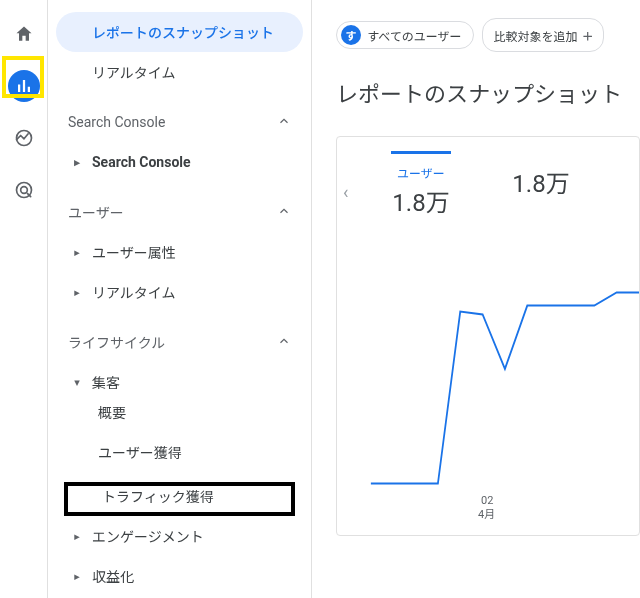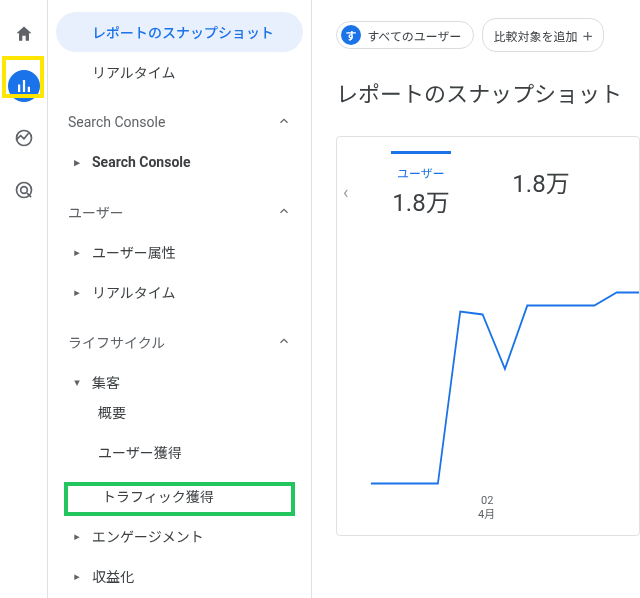--- a/index.html
+++ b/index.html
@@ -94,21 +94,21 @@
   }
   .nav-sub {
     height: 40px;
     display: flex;
     align-items: flex-start;
     padding-left: 42px;
     cursor: pointer;
     color: #3c4043;
   }
   .nav-sub.highlight {
-    border: 4px solid #22c55e;
+    border: 4px solid #000000;
     margin: 0 8px;
     padding-left: 34px;
     height: 34px;
   }
   
   .main {
     position: absolute;
     left: 312px; top: 0;
     right: 0;
     height: 100%;

